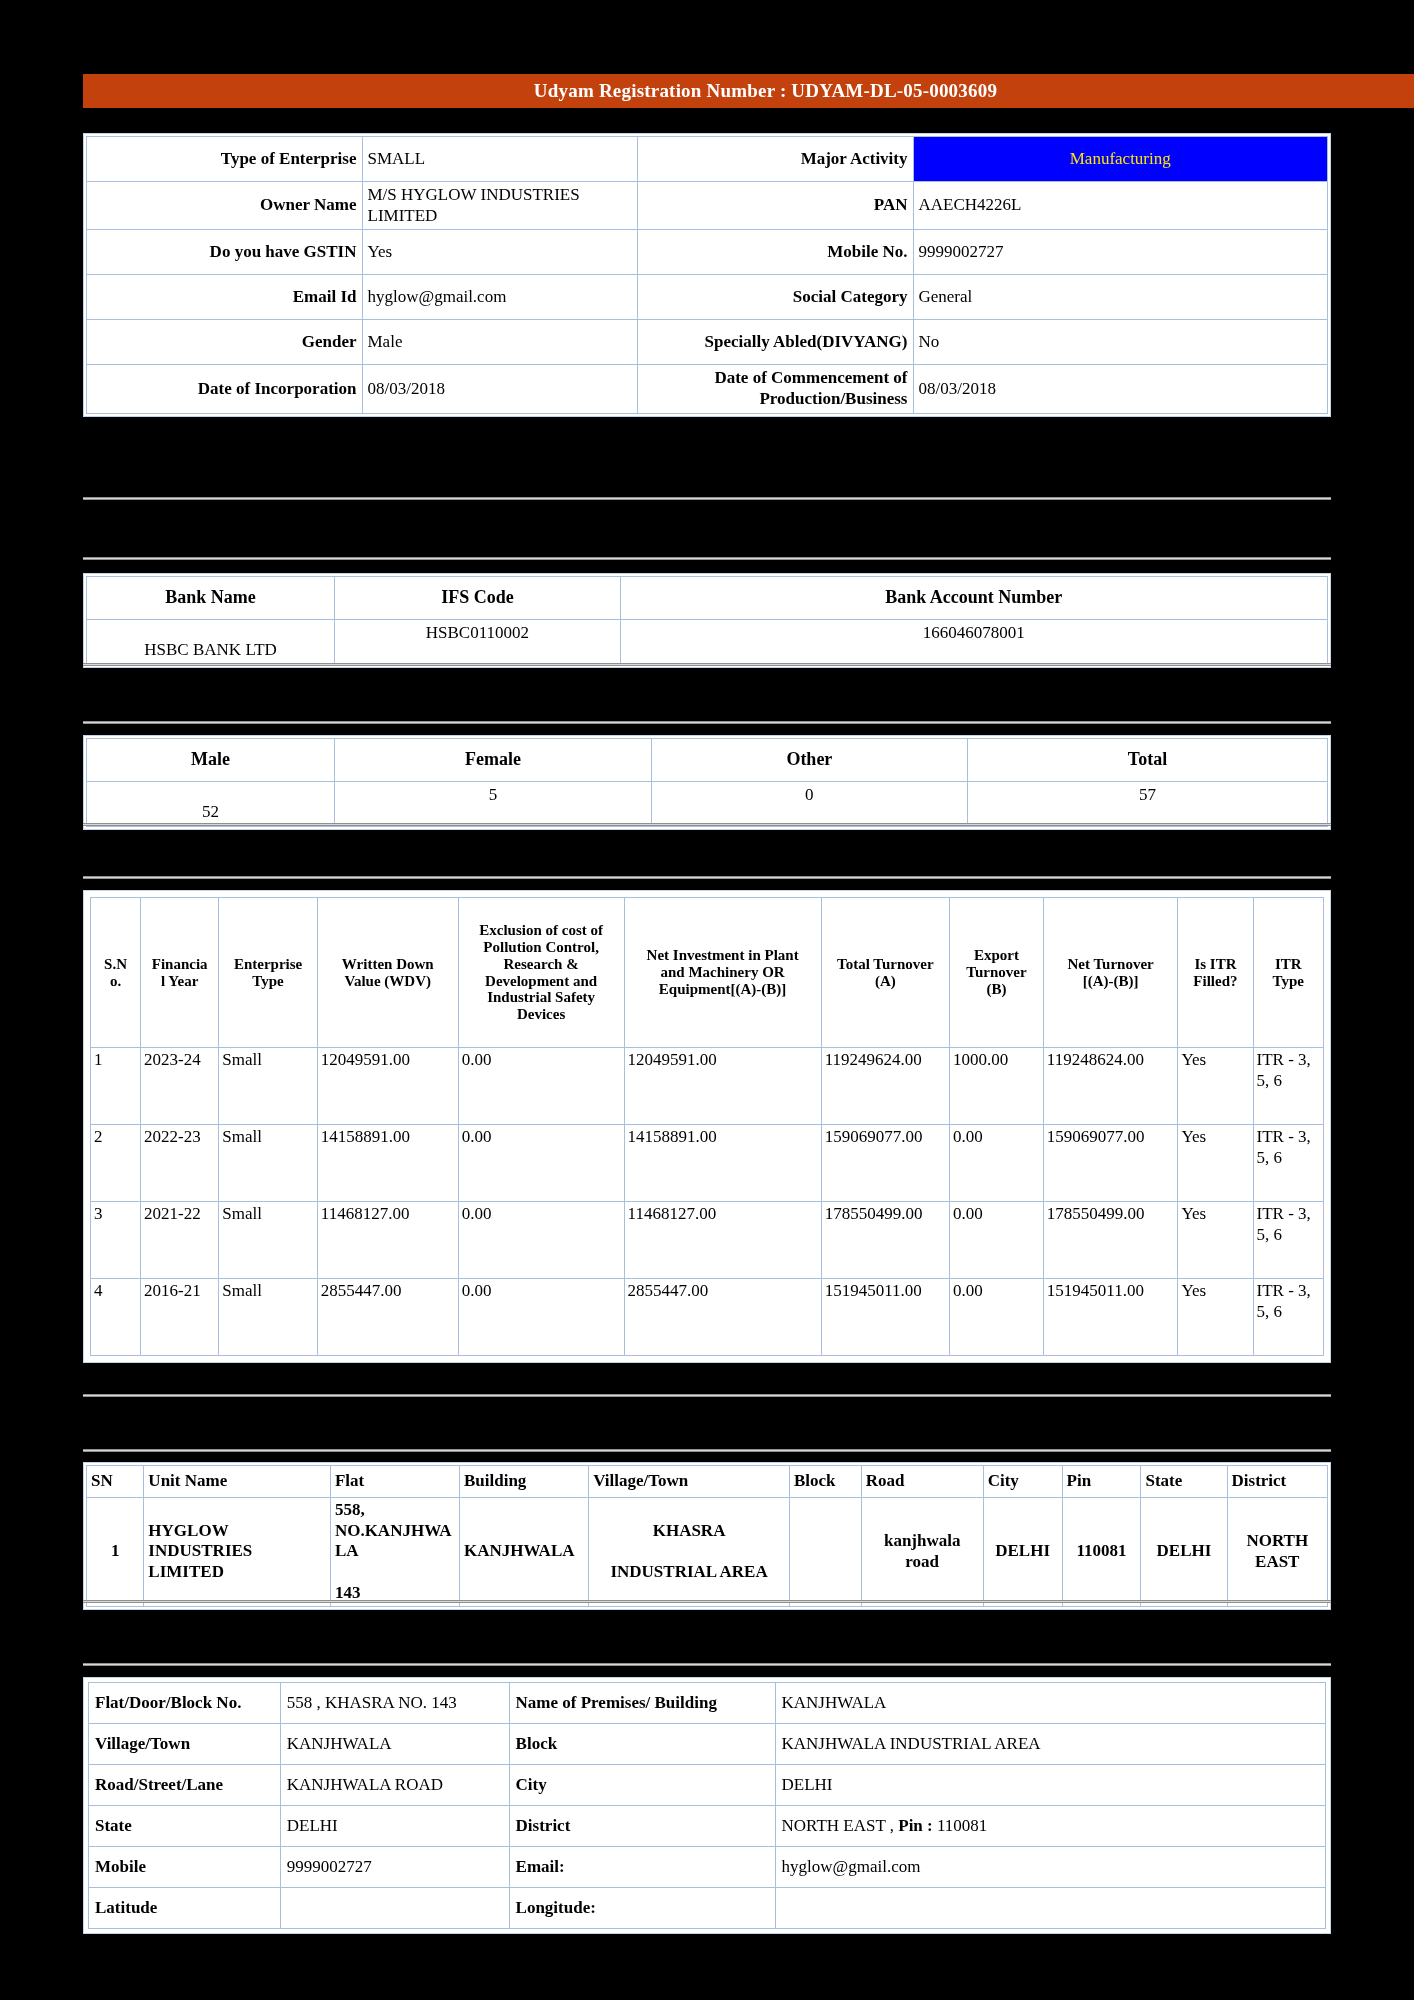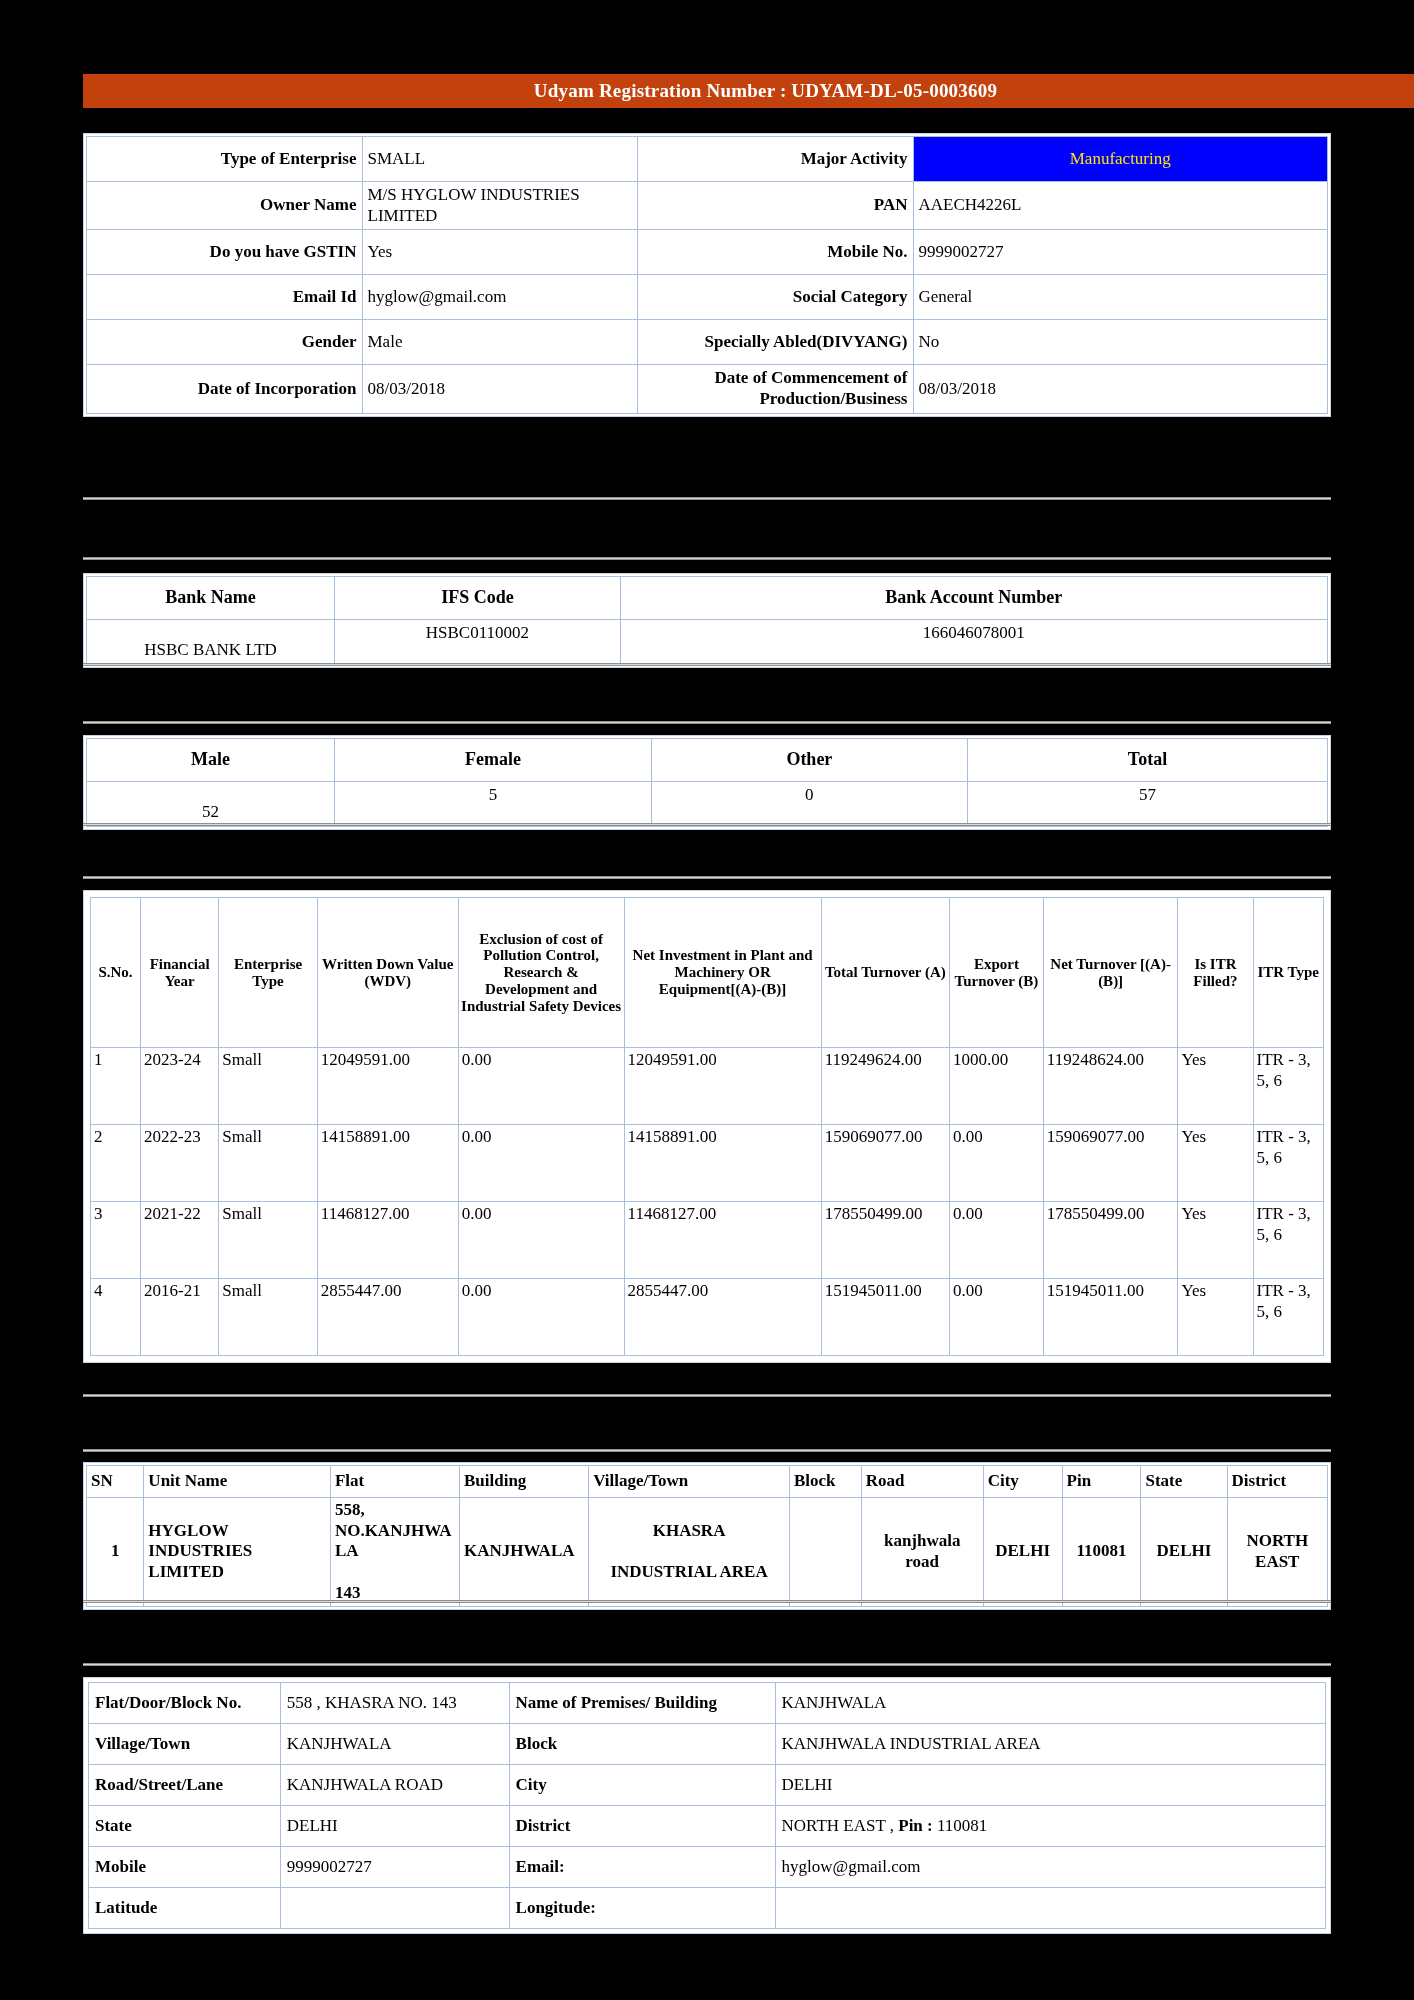--- a/index.html
+++ b/index.html
@@ -63,21 +63,21 @@
   #emp-block{top:735px;}
   #emp-table th{font-weight:bold;text-align:center;font-size:18px;height:36px;}
   #emp-table td{text-align:center;height:38px;vertical-align:top;}
   #emp-table td.m{vertical-align:bottom;}
 
   
   #fin-block{top:890px;padding:6px;}
   #fin-table{table-layout:fixed;}
   #fin-table th{
     font-weight:bold;text-align:center;font-size:15px;line-height:1.12;
-    vertical-align:middle;padding:2px 2px;border:1px solid #a8c0dd;height:145px;
+    vertical-align:middle;padding:2px 10px;border:1px solid #a8c0dd;height:145px;
   }
   #fin-table td{
     font-size:17px;text-align:left;vertical-align:top;height:72px;padding:2px 3px;
     border:1px solid #a8c0dd;
   }
 
   
   #unit-block{top:1462px;padding:2px;}
   #unit-table th{font-weight:bold;text-align:left;font-size:17px;padding:2px 4px;border:1px solid #a8c0dd;height:27px;}
   #unit-table td{font-size:17px;vertical-align:middle;padding:2px 4px;border:1px solid #a8c0dd;height:68px;line-height:1.22;font-weight:bold;}

